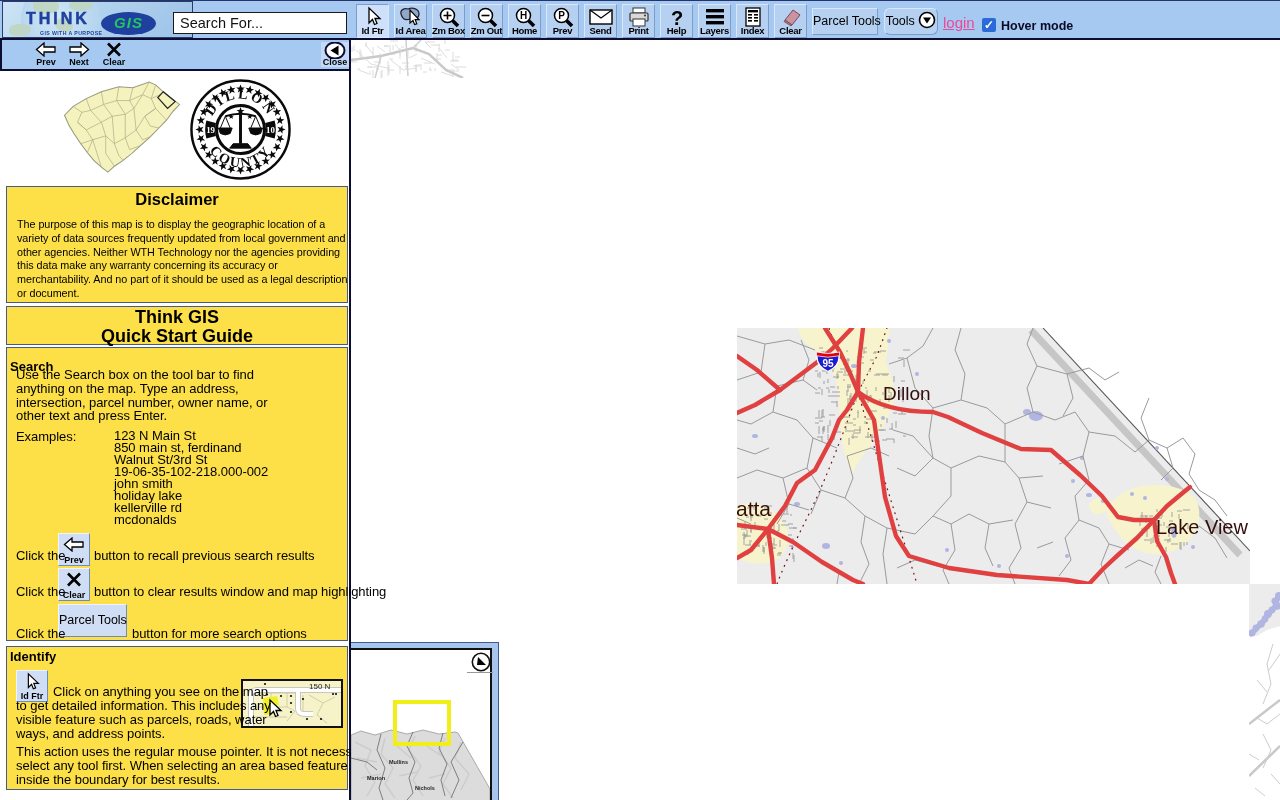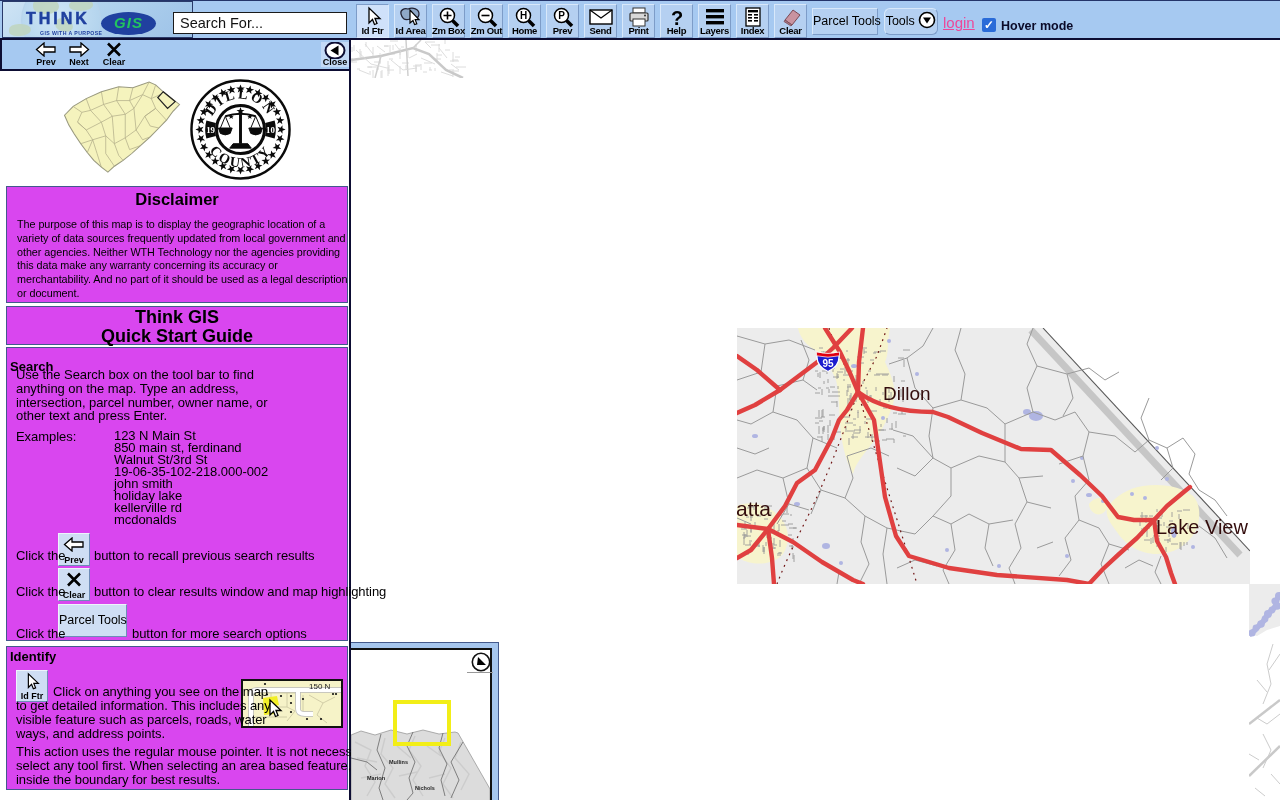--- a/index.html
+++ b/index.html
@@ -20,21 +20,21 @@
 #login{left:943px;top:14px;font-size:15px;color:#ec4899;text-decoration:underline;}
 #hovchk{left:982px;top:18px;width:14px;height:14px;background:#2a6bd8;border-radius:2px;color:#fff;font-size:12px;line-height:14px;text-align:center;font-weight:bold;}
 #hovlbl{left:1001px;top:19px;font-size:12.5px;font-weight:bold;color:#0a0a28;}
 
 #tb2{left:0;top:40px;width:351px;height:31px;background:#a6c9f1;border-bottom:2px solid #0d0d33;border-right:2px solid #0d0d33;border-left:2px solid #0d0d33;}
 .t2btn{top:2px;width:28px;height:25px;text-align:center;}
 .t2btn .lbl{position:absolute;bottom:0;left:-3px;right:-3px;font-size:9px;font-weight:bold;color:#000;}
 
 #side{left:0;top:71px;width:349px;height:729px;background:#fff;}
 #sidebord{left:349px;top:40px;width:2px;height:760px;background:#0d0d33;}
-.bluebox{left:6px;width:342px;background:#d946ef;border:1px solid #44598c;}
+.bluebox{left:6px;width:342px;background:#fde047;border:1px solid #44598c;}
 .bb-title{text-align:center;font-weight:bold;font-size:16.5px;color:#000;}
 .bb-text{font-size:13px;line-height:13.8px;color:#000;letter-spacing:-0.05px;}
 .h2s{font-weight:bold;font-size:13px;color:#000;}
 .imgbox{position:absolute;border:2px solid #111;background:#fff;overflow:hidden;}
 .sbtn{position:absolute;background:#cfdef4;border:1px solid;border-color:#eef4fc #6e8cb8 #6e8cb8 #eef4fc;text-align:center;}
 .sbtn .lbl{position:absolute;bottom:0px;left:-4px;right:-4px;font-size:9px;font-weight:bold;color:#000;}
 </style></head>
 <body>
 
 <div class="abs" id="tb1"></div>

